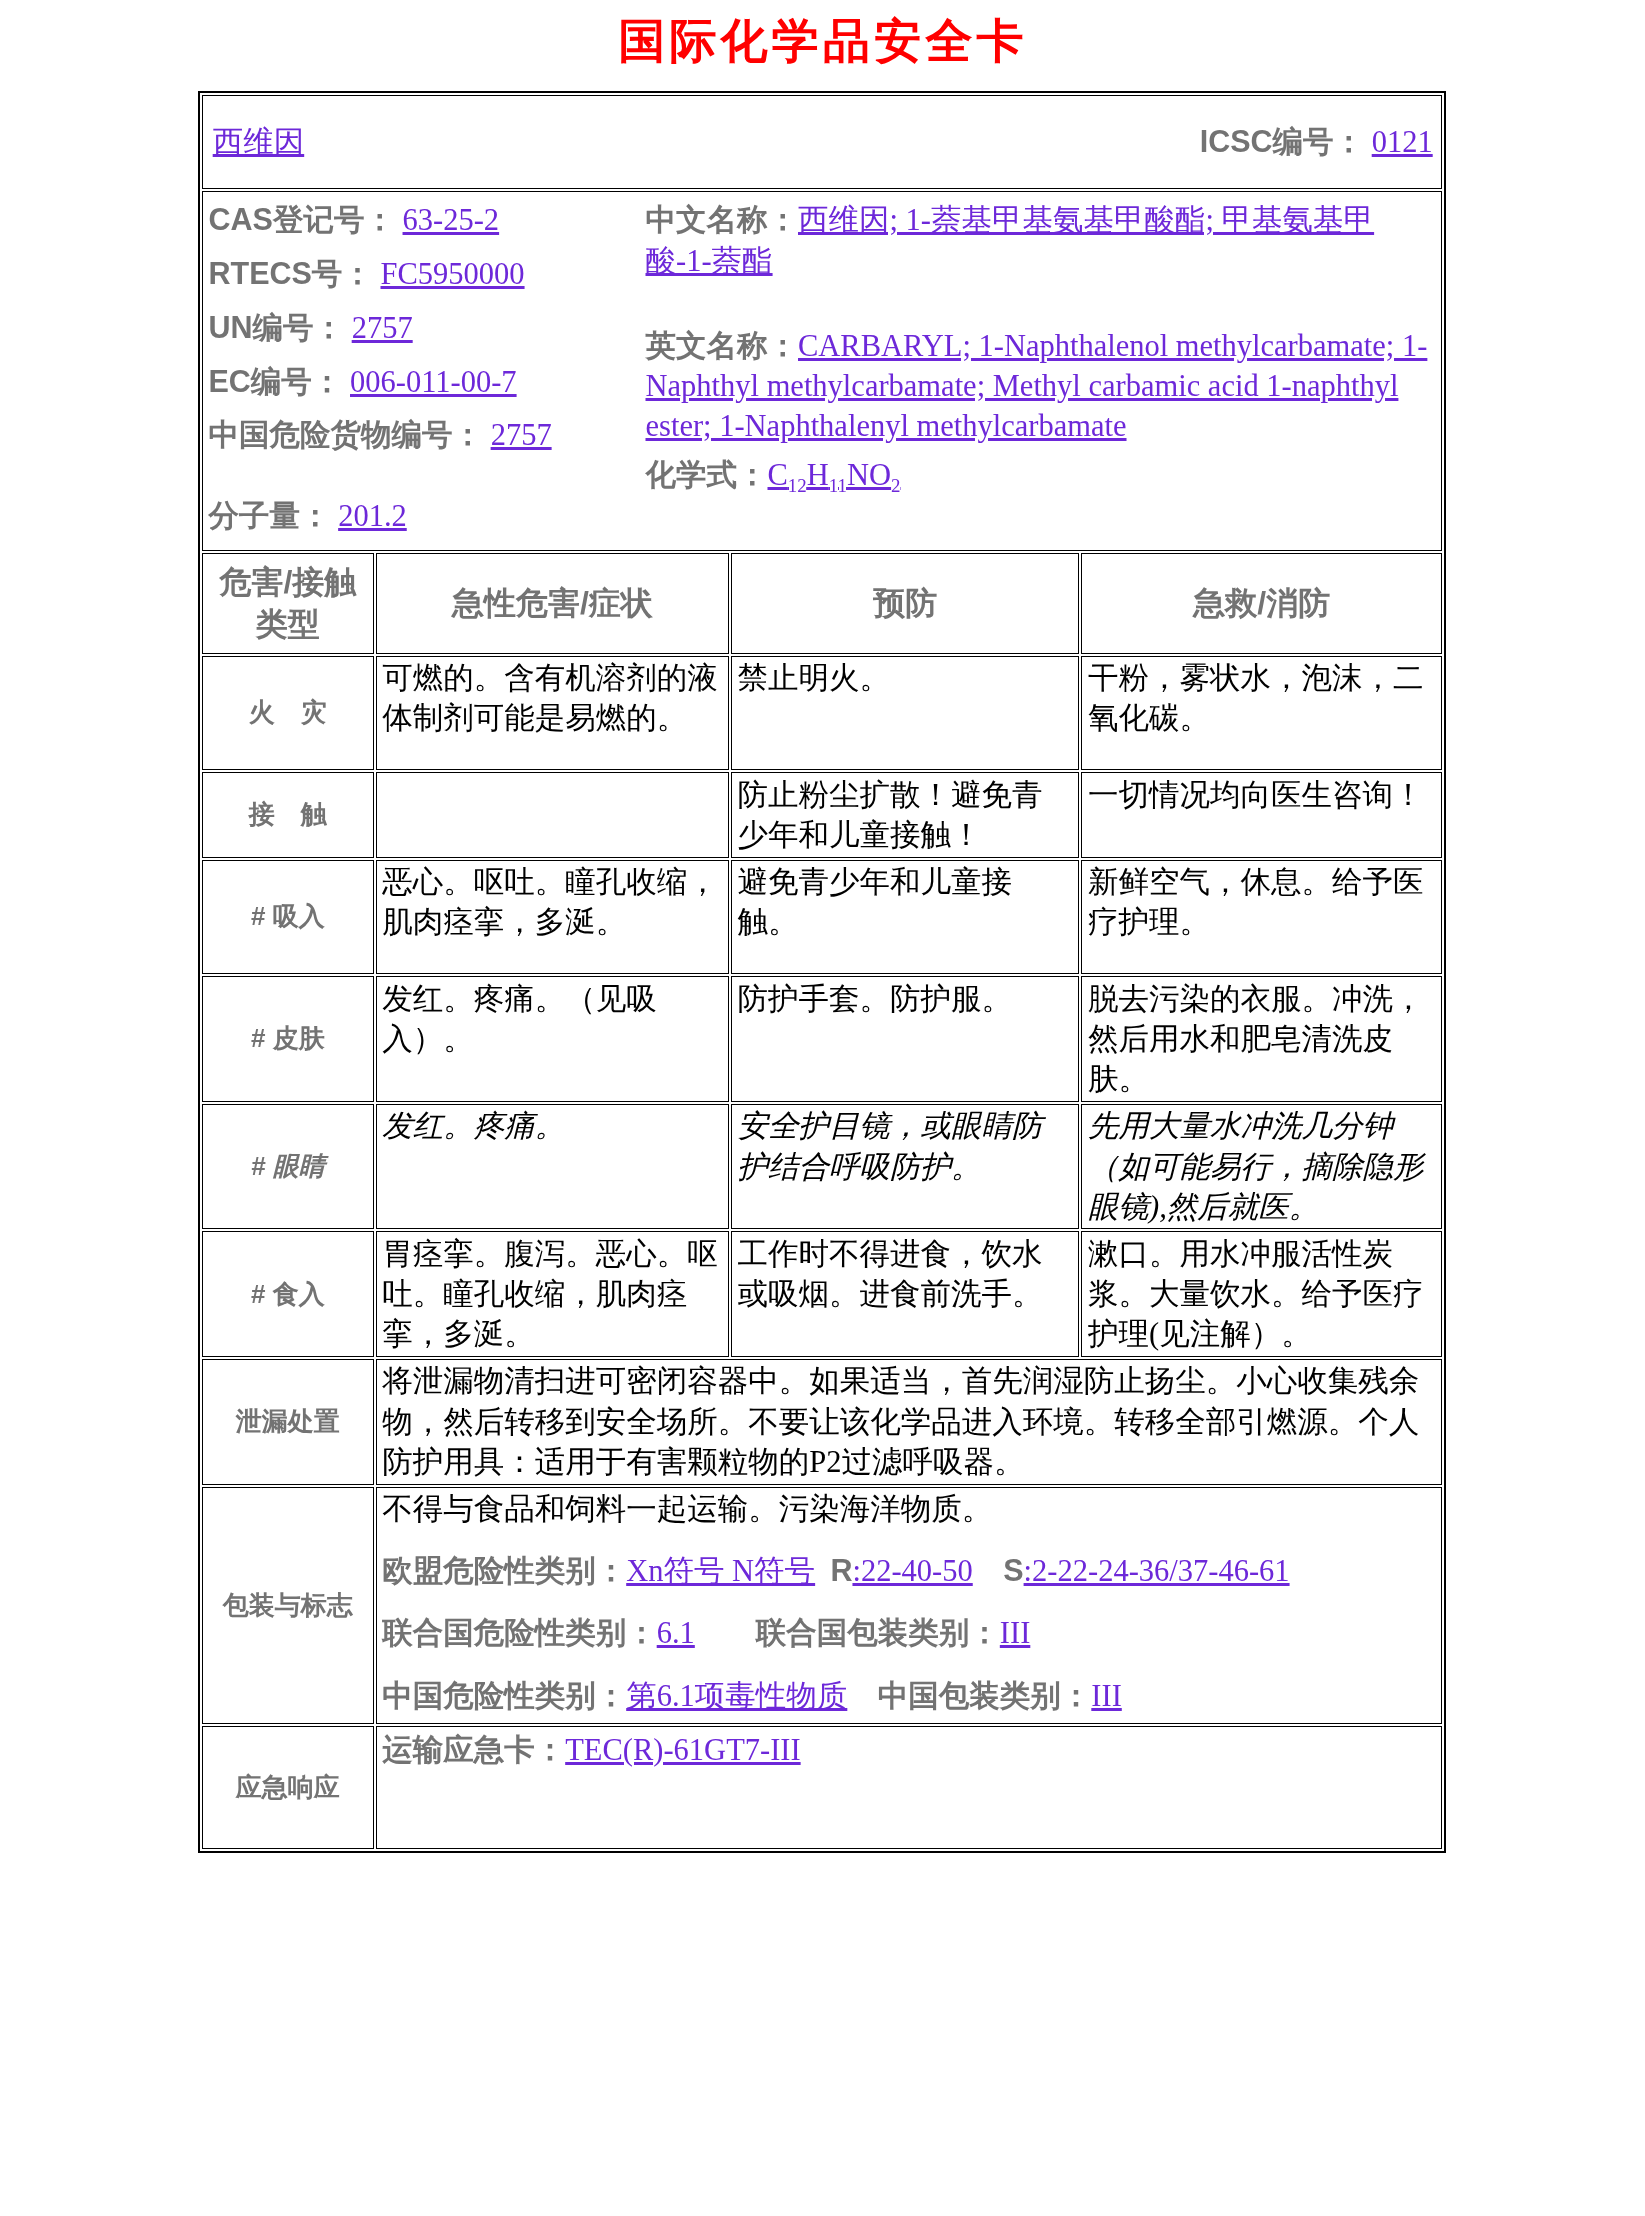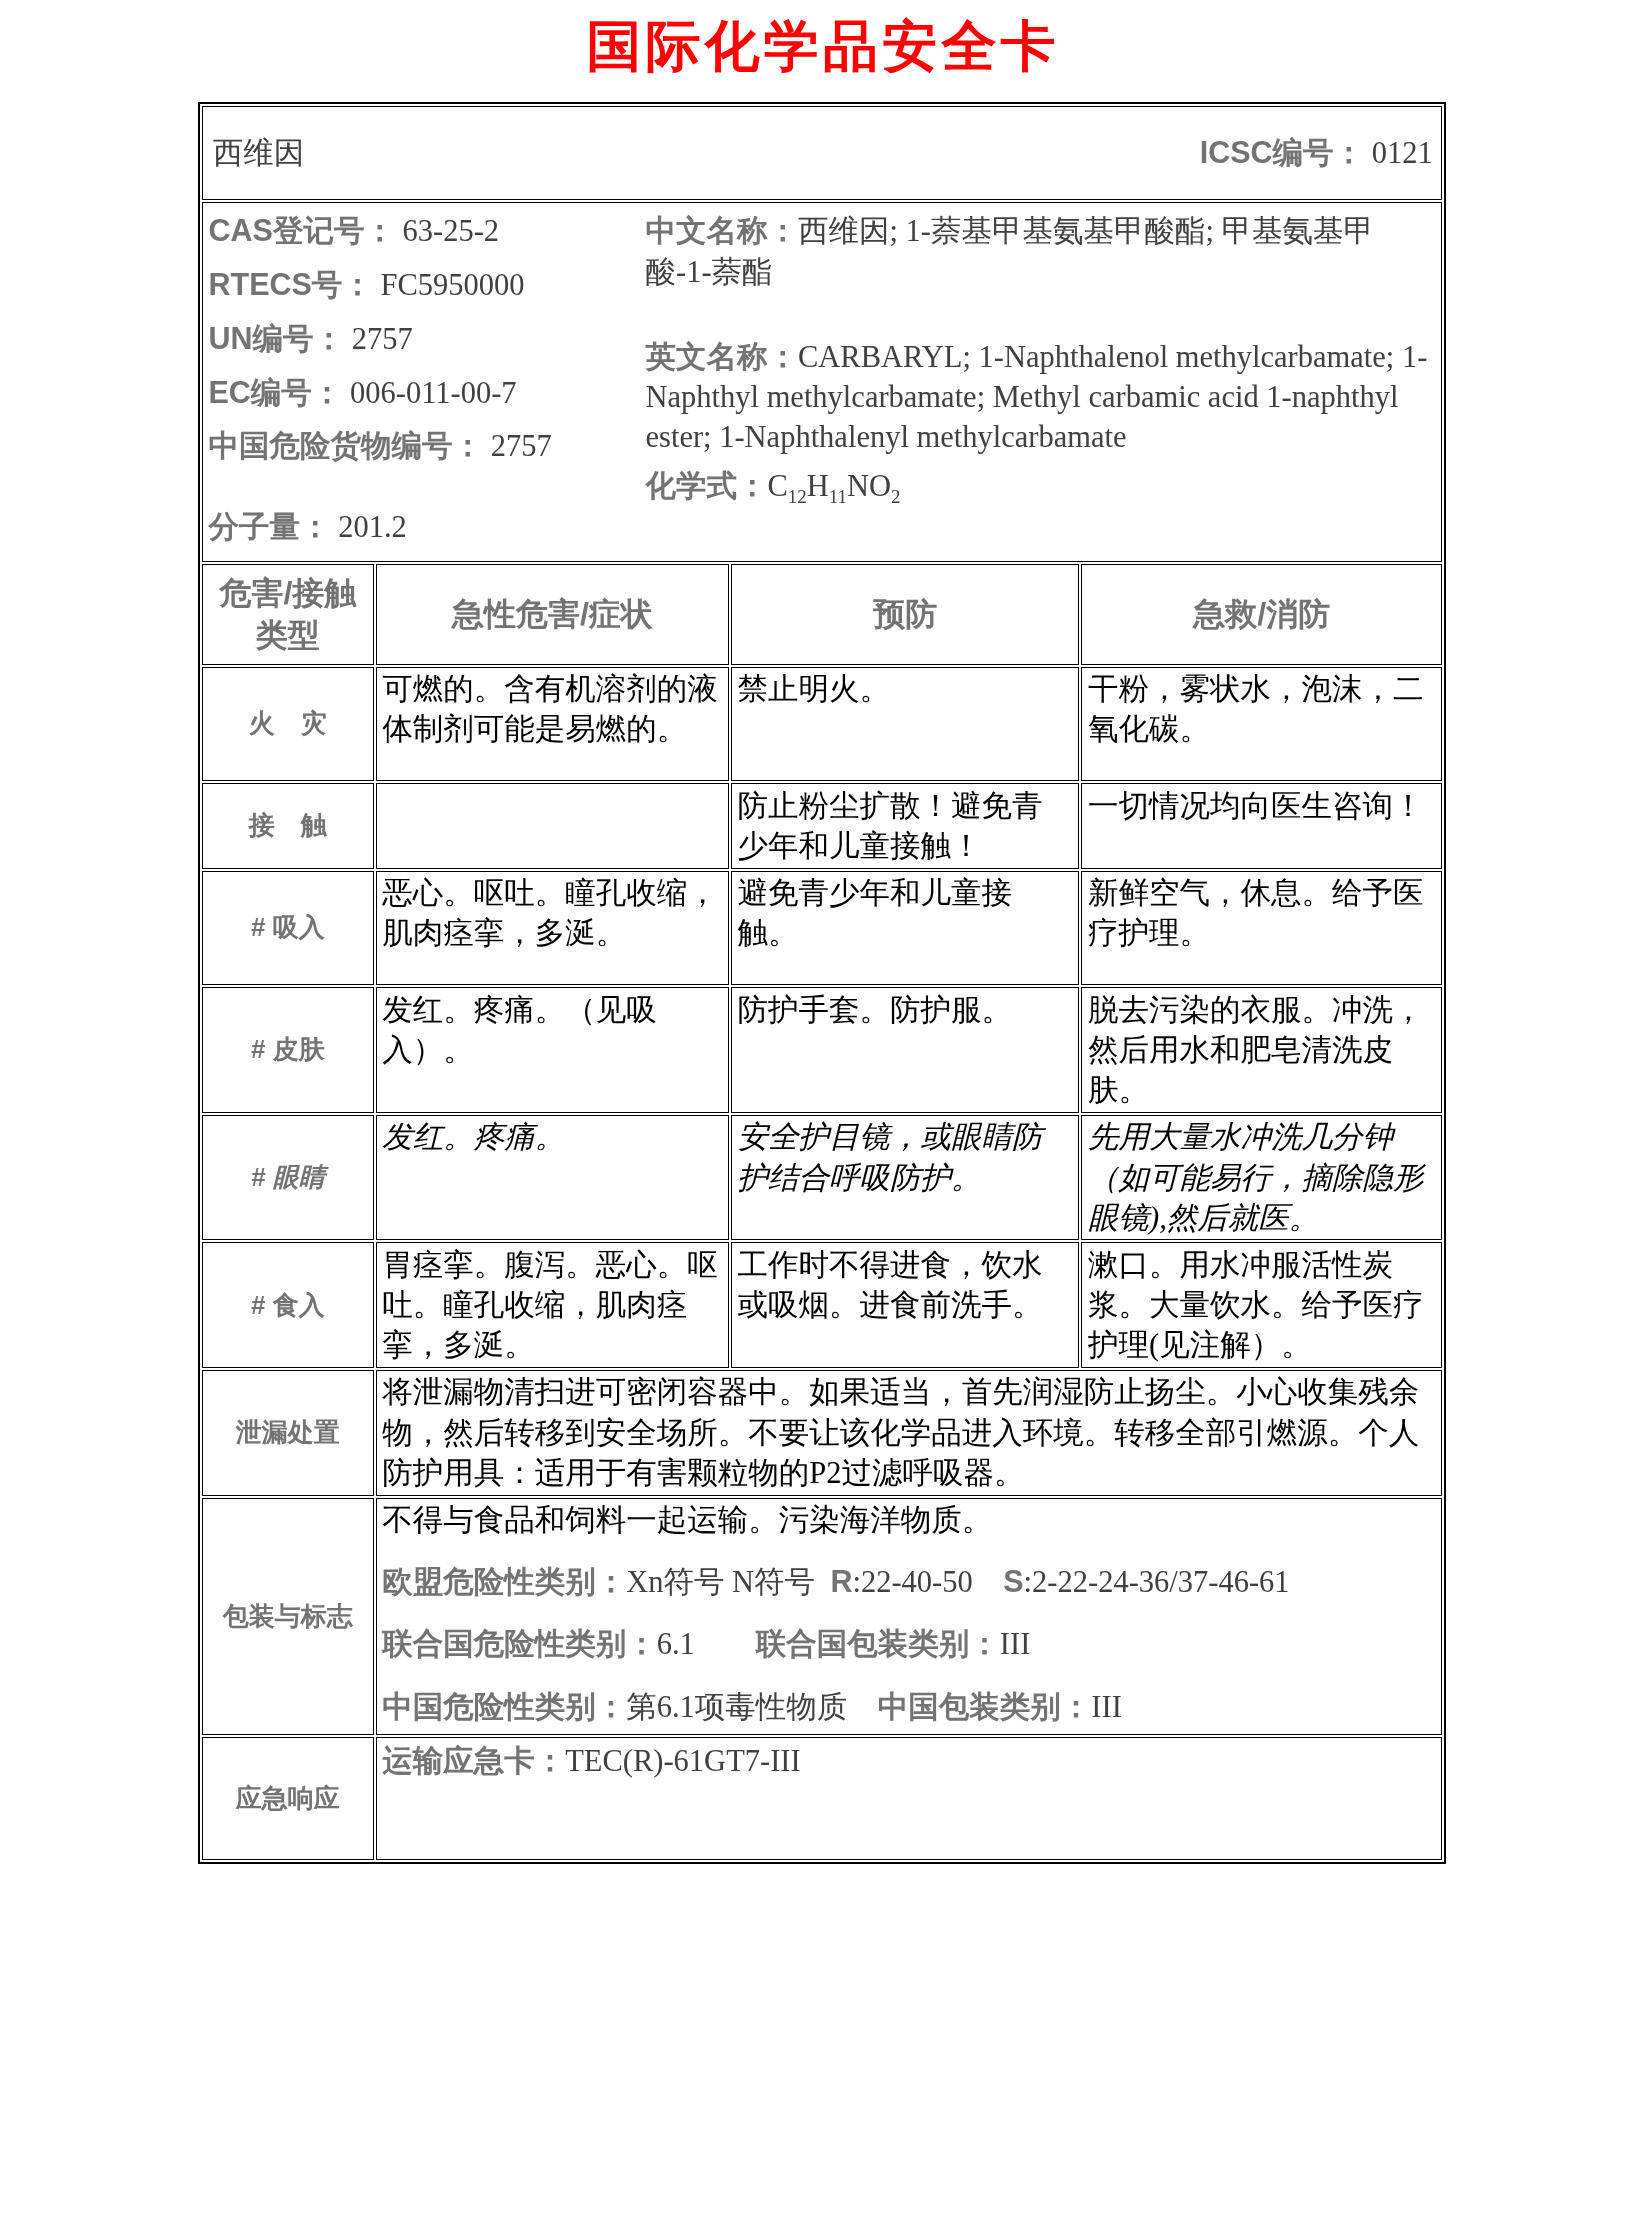--- a/index.html
+++ b/index.html
@@ -12,21 +12,21 @@
     font-size:30.5px;
     color:#000000;
     overflow:hidden;
   }
   .title{
     margin:9.7px 0 18px 0;
     text-align:center;
     color:#ff0000;
     font-family:"Liberation Sans","DejaVu Sans",sans-serif;
     font-weight:bold;
-    font-size:55px;
+    font-size:47px;
     letter-spacing:4.2px;
   }
   table.card{
     margin-left:198px;
     width:1248px;
     border:2.8px solid #000000;
     border-spacing:2.8px;
     background:#ffffff;
     table-layout:fixed;
   }
@@ -37,21 +37,21 @@
     line-height:1.32;
     word-break:break-word;
   }
   col.c1{width:171px;}
   col.c2{width:352px;}
   col.c3{width:347px;}
   col.c4{width:359px;}
 
   .blue{color:#737373;}
   .b{font-family:"Liberation Sans","DejaVu Sans",sans-serif;font-weight:bold;}
-  .black{color:#404040;}
+  .black{color:#6d28d9;text-decoration:underline;}
 
   
   tr.r-head td{height:90px;vertical-align:middle;}
   tr.r-info td{height:277px;}
   tr.r-cols td{height:96px;vertical-align:middle;text-align:center;}
   tr.r-fire td{height:110px;}
   tr.r-expl td{height:75px;}
   tr.r-cont td{height:76px;}
   tr.r-inh  td{height:110px;}
   tr.r-skin td{height:108px;}

